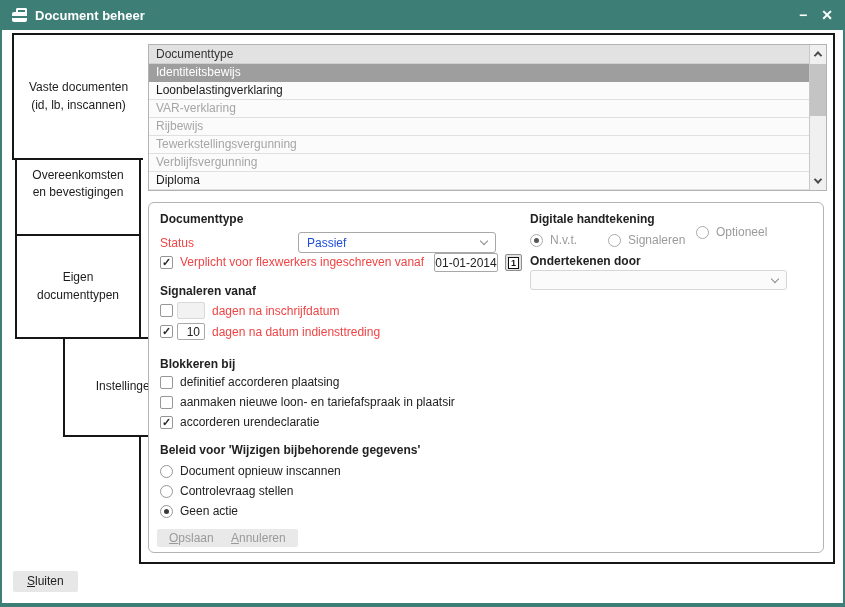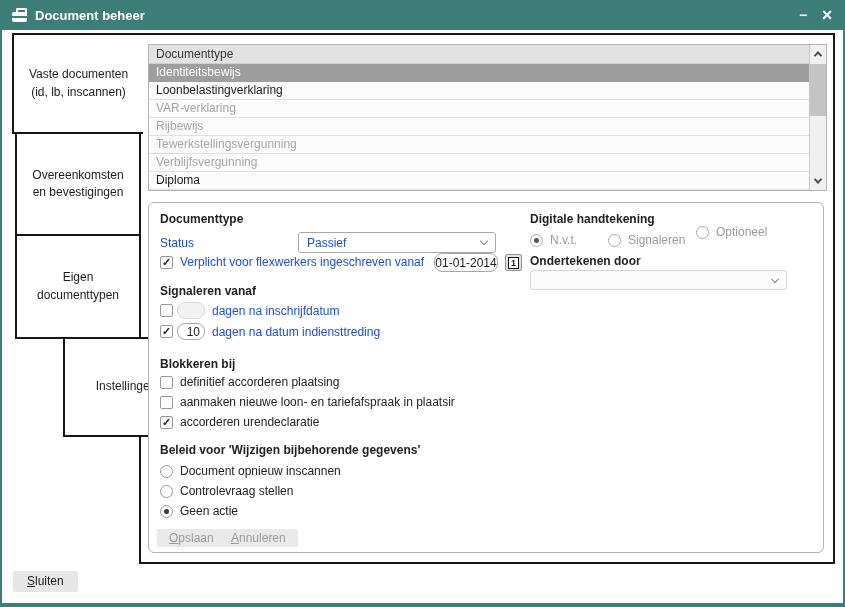--- a/index.html
+++ b/index.html
@@ -22,21 +22,21 @@
   .win-btn { color:#fff; font-size:14px; font-weight:bold; line-height:30px; cursor:default; }
 
   
   .mainbox { position:absolute; left:137px; top:33px; width:696px; height:531px;
     border:2px solid #161616; background:#fff; }
 
   
   .tab { position:absolute; background:#fff; border:2px solid #161616; border-right:none;
     display:flex; flex-direction:column; align-items:center; justify-content:center;
     text-align:center; line-height:1.45; color:#1c1c1c; }
-  .tab.active { left:10px; top:33px; width:131px; height:101px; z-index:3; }
+  .tab.active { left:10px; top:33px; width:131px; height:127px; z-index:3; }
   .tab.t2 { left:13px; top:132px; width:124px; height:104px; z-index:1; }
   .tab.t3 { left:13px; top:234px; width:124px; height:105px; z-index:1; }
   .tab.t4 { left:13px; top:337px; width:124px; height:100px; z-index:1;margin-left:48px; }
 
   
   .doclist { position:absolute; left:146px; top:44px; width:679px; height:147px;
     border:1px solid #b3b3b3; background:#fbfbfb; z-index:4; }
   .dl-header { height:19px; line-height:19px; padding-left:7px; background:#e2e2e2;
     border-bottom:1px solid #cfcfcf; color:#333; width:calc(100% - 17px); }
   .dl-row { height:18px; line-height:17px; padding-left:7px; border-bottom:1px solid #e0e0e0;
@@ -49,42 +49,42 @@
   .sb-btn.up { top:1px; } .sb-btn.down { bottom:1px; }
   .sb-thumb { position:absolute; left:0; width:16px; top:19px; height:52px; background:#c4c4c4; }
   .chev { width:6px; height:6px; border-top:2px solid #4a4a4a; border-right:2px solid #4a4a4a; }
   .chev.up { transform:rotate(-45deg) translate(-1px,1px); }
   .chev.down { transform:rotate(135deg) translate(-1px,1px); }
 
   
   .formbox { position:absolute; left:146px; top:202px; width:676px; height:351px;
     border:1px solid #b3b3b3; border-radius:6px; background:#fff; z-index:4; }
   .fh { position:absolute; font-weight:bold; color:#222; }
-  .flabel { position:absolute; color:#1d4ed8; }
+  .flabel { position:absolute; color:#ef4444; }
 
   .select { position:absolute; border:1px solid #a8a8a8; border-radius:3px; background:#fff;
     padding-left:8px; display:flex; align-items:center; color:#1d4ed8; }
   .select .sel-chev { position:absolute; right:8px; top:5px; width:6px; height:6px;
     border-top:1.5px solid #8a8a8a; border-right:1.5px solid #8a8a8a; transform:rotate(135deg); }
   .select.disabled { background:#fbfbfb; border-color:#d6d6d6; }
 
   .cb { width:13px; height:13px; border:1px solid #979797; border-radius:2px; background:#fff;
     display:inline-flex; align-items:center; justify-content:center; flex:none; }
   .cb.checked::after { content:"\2713"; font-size:11px; font-weight:bold; color:#2b2b2b; line-height:11px; }
 
   .radio { width:13px; height:13px; border:1px solid #979797; border-radius:50%; background:#fff;
     display:inline-flex; align-items:center; justify-content:center; flex:none; }
   .radio.selected::after { content:''; width:5px; height:5px; border-radius:50%; background:#3a3a3a; }
   .radio.dim { border-color:#ababab; }
   .radio.dim.selected::after { background:#555; }
 
   .hrow { position:absolute; display:flex; align-items:center; gap:7px; }
   .dimtext { color:#9b9b9b; }
 
-  .tinput { position:absolute; border:1px solid #a8a8a8; border-radius:8px; background:#fff;
+  .tinput { position:absolute; border:1px solid #a8a8a8; border-radius:2px; background:#fff;
     font-family:inherit; font-size:12px; color:#222; }
   .tinput.right { text-align:right; padding-right:4px; }
   .tinput.off { background:#f2f2f2; border-color:#d8d8d8; }
   .date-input { text-align:center; }
   .calbtn { position:absolute; width:17px; height:17px; background:#e3e3e3; border:1px solid #8f8f8f;
     border-radius:2px; display:flex; align-items:center; justify-content:center; }
   .calbtn span { border:1px solid #111; font-size:9px; font-weight:bold; line-height:10px;
     padding:0 2px; background:#fff; color:#111; }
 
   .btn { position:absolute; height:18px; line-height:18px; border:none; border-radius:2px;

